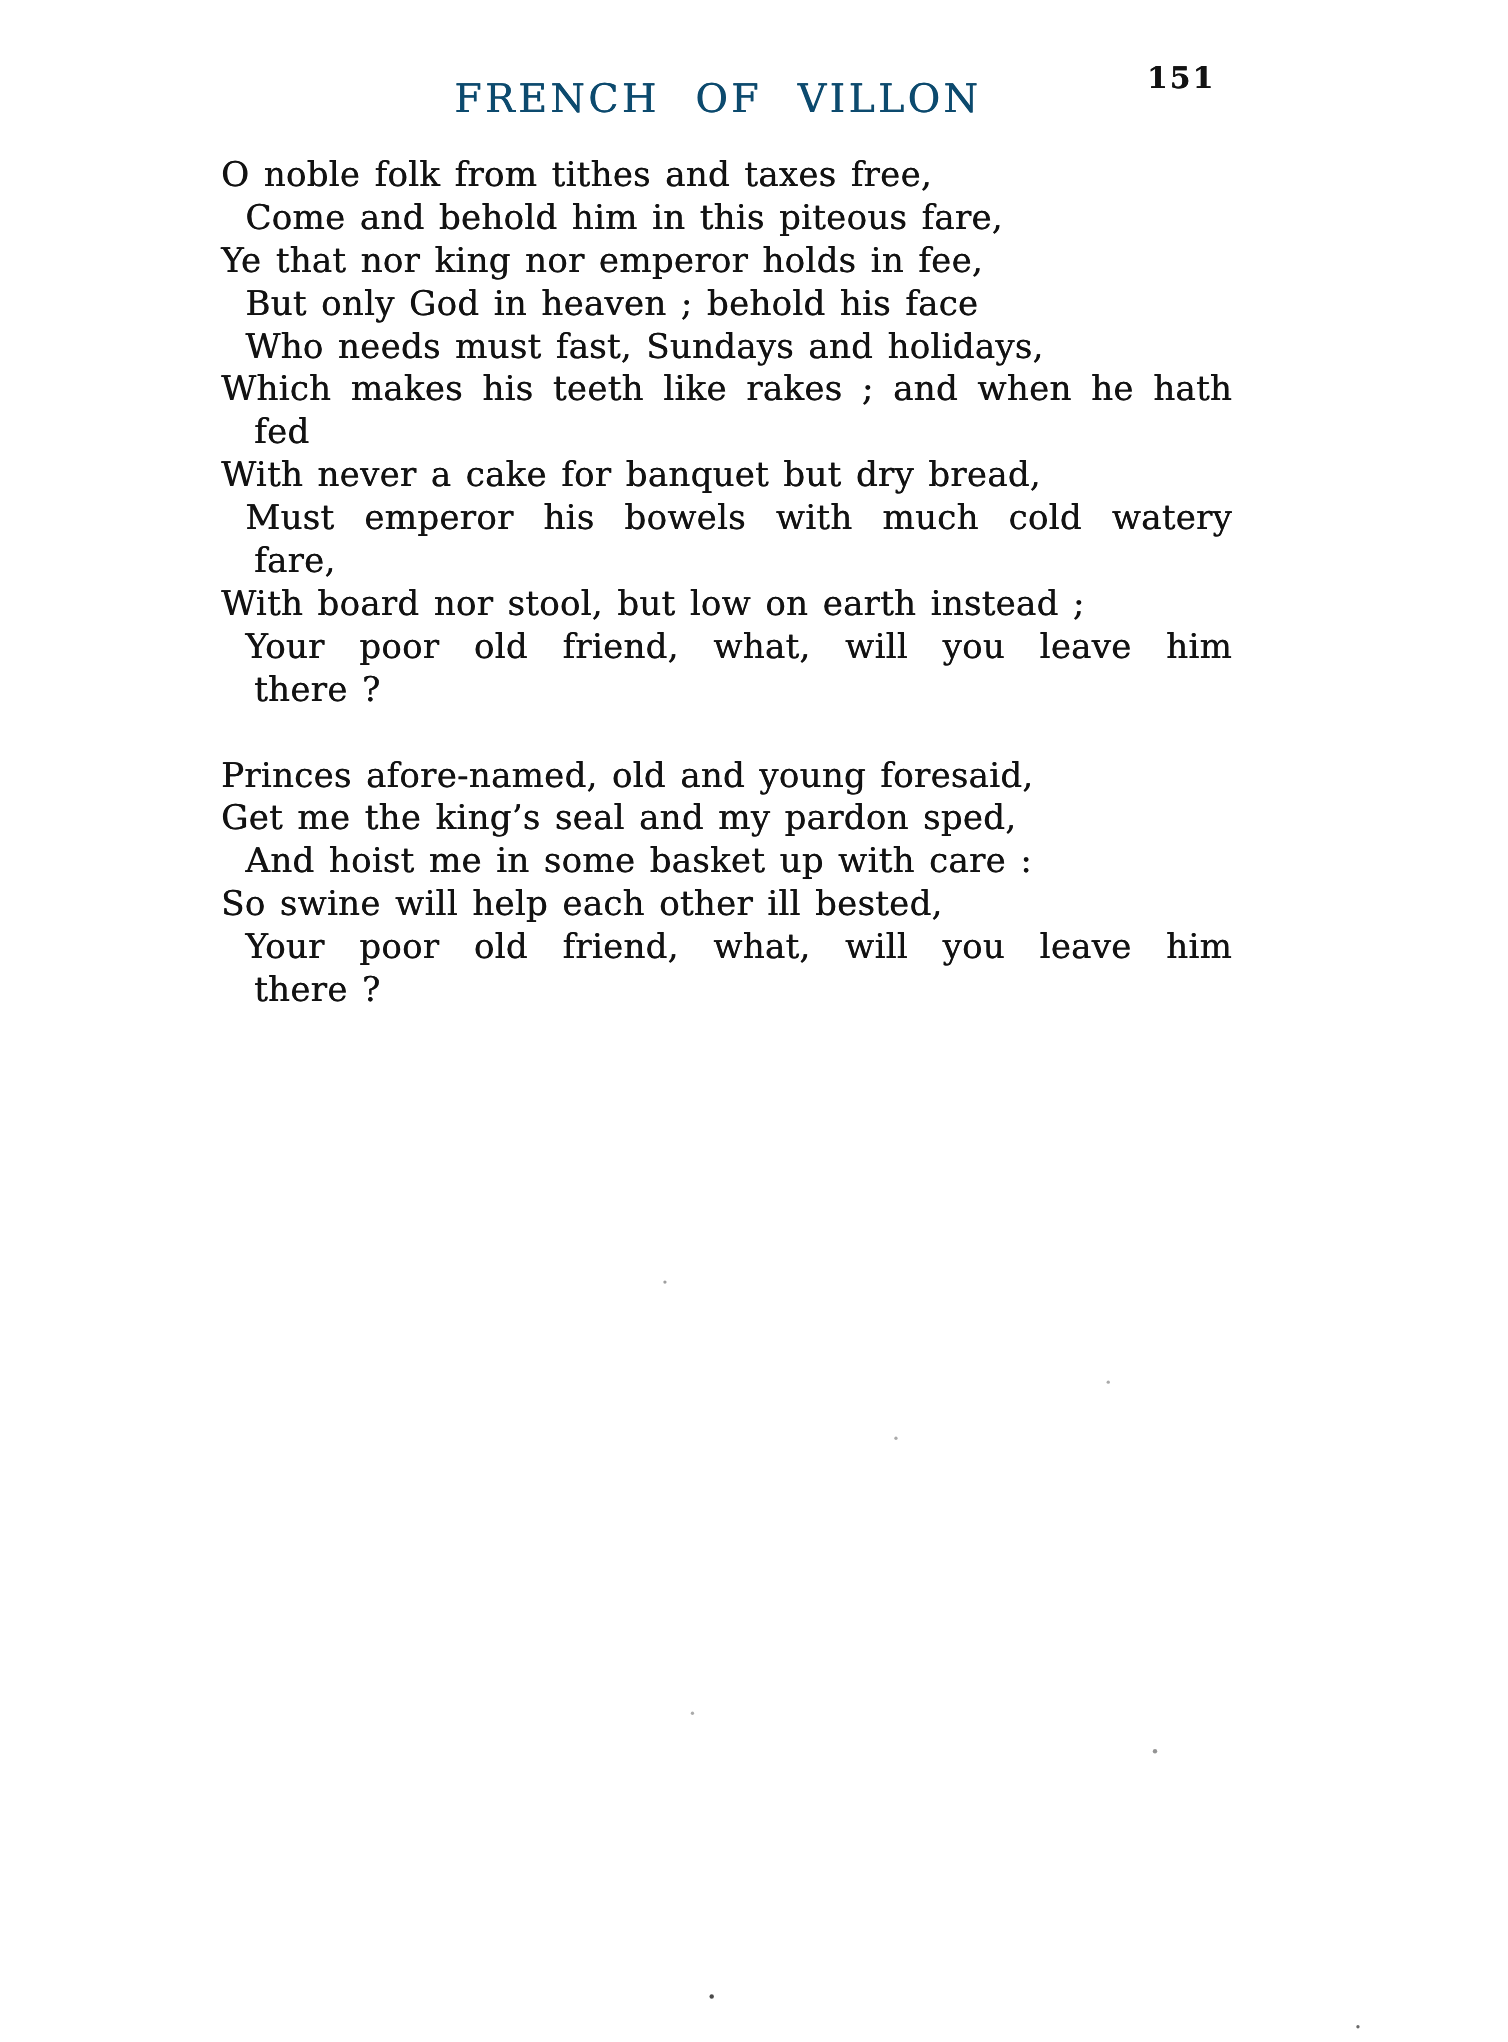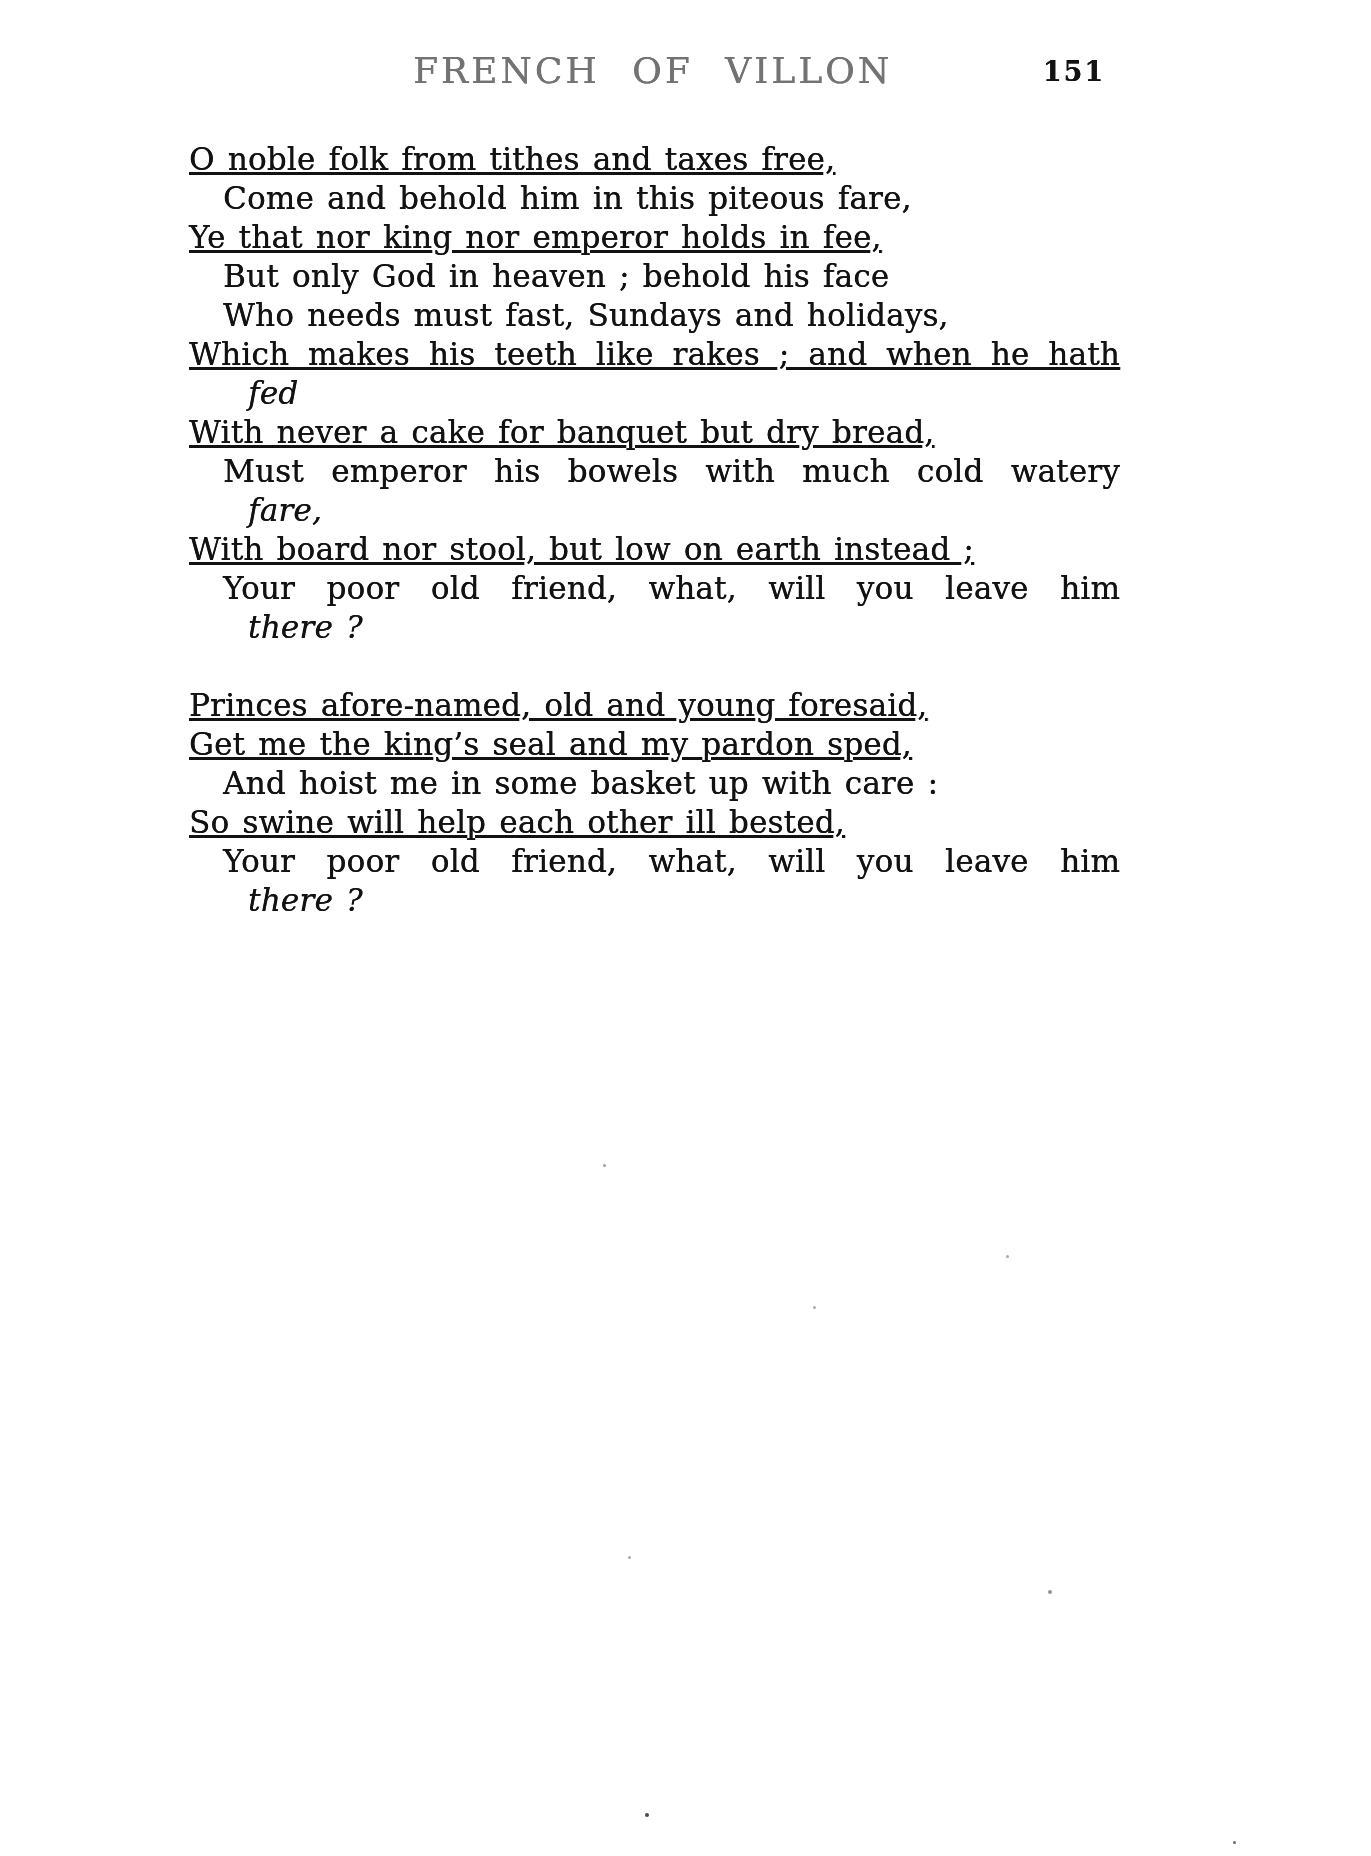--- a/index.html
+++ b/index.html
@@ -28,22 +28,23 @@
     width: 935px;
     height: 42px;
   }
   .head-title {
     display: block;
     text-align: center;
     font-size: 36px;
     line-height: 42px;
     letter-spacing: 3px;
     word-spacing: 18px;
-    color: #737373;
+    color: #0c4a6e;
     text-shadow: 0.3px 0 0 currentColor;
+    margin-top: 20px;
   }
   .page-number {
     position: absolute;
     right: 15px;
     top: 6px;
     font-size: 27px;
     font-weight: 700;
     letter-spacing: 2px;
     line-height: 32px;
     text-shadow: 0.3px 0 0 currentColor;
@@ -58,23 +59,23 @@
   .stanza { margin: 0; }
   .stanza + .stanza { margin-top: 39px; }
   .line {
     font-size: 31px;
     line-height: 39px;
     white-space: pre;
     letter-spacing: 0.2px;
     word-spacing: 3px;
     text-shadow: 0.3px 0 0 currentColor;
   }
-  .line.indent-0 { margin-left: 4px; text-decoration: underline; }
+  .line.indent-0 { margin-left: 16px; }
   .line.indent-1 { margin-left: 38px; }
-  .line.indent-2 { margin-left: 63px; font-style: italic; }
+  .line.indent-2 { margin-left: 46px; }
   .line.spread {
     white-space: normal;
     text-align: justify;
     text-align-last: justify;
   }
   
   .speck {
     position: absolute;
     background: #2a2a2a;
     border-radius: 50%;

